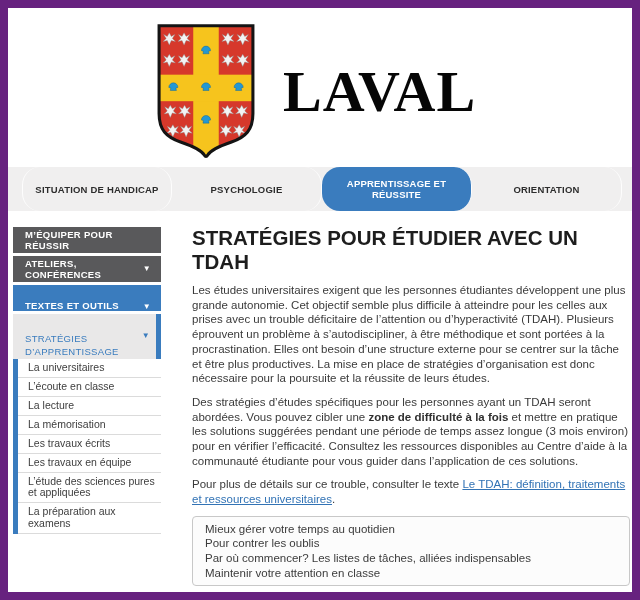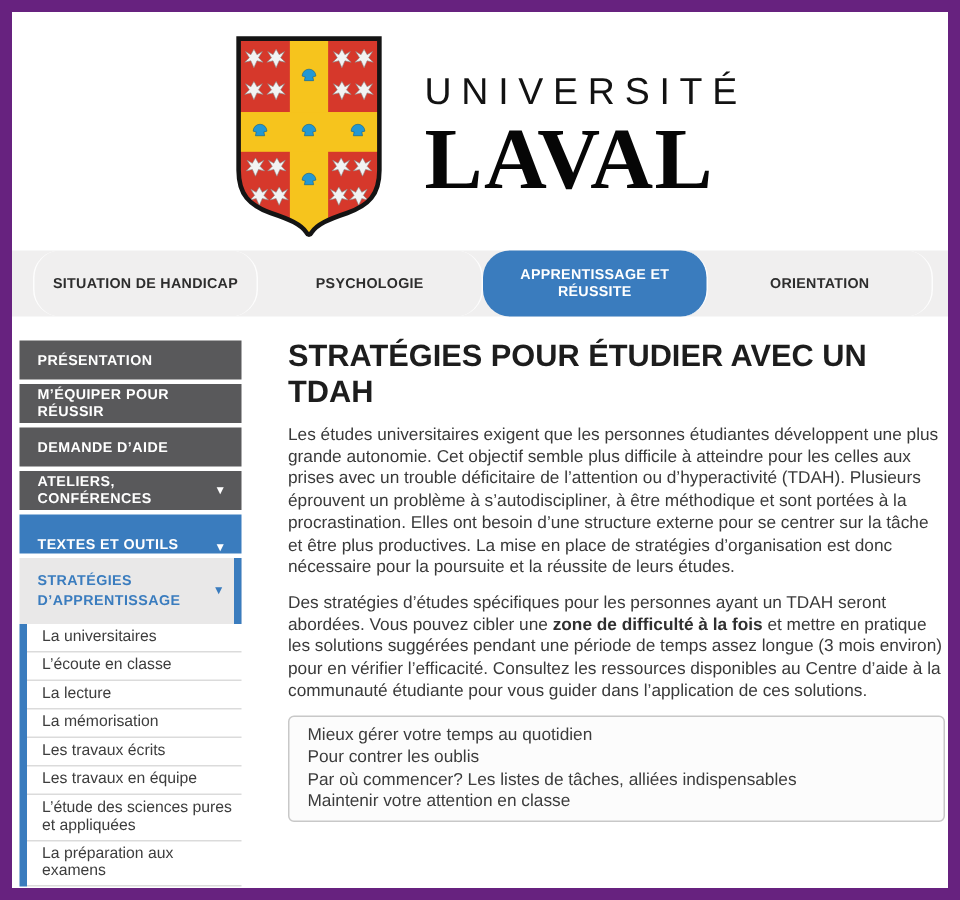--- a/index.html
+++ b/index.html
@@ -26,23 +26,23 @@
   
   .sidebar{position:absolute;left:5px;top:219px;width:148px;}
   .side-item{
     height:26px;margin-bottom:3px;background:#59595b;color:#ffffff;
     font-size:9.5px;font-weight:bold;letter-spacing:0.3px;
     display:flex;align-items:center;box-sizing:border-box;padding:0 10px 0 12px;cursor:pointer;
   }
   .side-item.active-blue{background:#3a7cbe;align-items:flex-end;}
   .chev{margin-left:auto;font-size:8px;line-height:1;}
   .submenu-head{
-    min-height:44px;background:#e9e8e8;color:#3a7cbe;font-size:9.5px;font-weight:bold;
-    letter-spacing:0.3px;line-height:1.4;display:flex;align-items:center;
-    box-sizing:border-box;padding:0 6px 0 12px;border-right:5px solid #3a7cbe;cursor:pointer;
+    min-height:44px;background:#e9e8e8;color:#3a7cbe;font-size:9.5px;font-weight:normal;
+    letter-spacing:0.3px;line-height:1.4;display:flex;align-items:flex-start;
+    box-sizing:border-box;padding:18px 6px 0 12px;border-right:5px solid #3a7cbe;cursor:pointer;
   }
   .submenu-head .chev{color:#3a7cbe;}
   .submenu-list{border-left:5px solid #3a7cbe;background:#ffffff;}
   .sub-item{
     font-size:10.5px;color:#3d3d3d;line-height:11.5px;
     padding:3px 4px 3.5px 10px;border-bottom:1px solid #dbdbdb;cursor:pointer;
   }
   
   .main{position:absolute;left:184px;top:218px;width:438px;}
   .page-title{font-size:20.5px;font-weight:bold;color:#1d1d1d;margin:0 0 9px 0;}
@@ -97,41 +97,34 @@
           <use href="#shell" x="50" y="28"></use>
           <use href="#shell" x="18" y="64"></use>
             <use href="#shell" x="50" y="64"></use>
             <use href="#shell" x="82" y="64"></use>
           <use href="#shell" x="50" y="96"></use>
         </g>
       </g>
       <use href="#shieldPath" fill="none" stroke="#141414" stroke-width="3"></use>
     </svg>
     <div class="wordmark">
-      <span class="wm-line1">UNIVERSITÉ</span>
       <span class="wm-line2">LAVAL</span>
     </div>
   </div>
 
   <div class="nav">
     <div class="tab">SITUATION DE HANDICAP</div>
     <div class="tab">PSYCHOLOGIE</div>
     <div class="tab active">APPRENTISSAGE ET RÉUSSITE</div>
     <div class="tab">ORIENTATION</div>
   </div>
 
   <div class="sidebar">
     <div class="side-item">
-      <span>PRÉSENTATION</span>
-    </div>
-    <div class="side-item">
       <span>M’ÉQUIPER POUR RÉUSSIR</span>
-    </div>
-    <div class="side-item">
-      <span>DEMANDE D’AIDE</span>
     </div>
     <div class="side-item">
       <span>ATELIERS, CONFÉRENCES</span>
       <span class="chev">▼</span>
     </div>
     <div class="side-item active-blue">
       <span>TEXTES ET OUTILS</span>
       <span class="chev">▼</span>
     </div>
     <div class="submenu-head">
@@ -147,20 +140,21 @@
       <div class="sub-item">Les travaux en équipe</div>
       <div class="sub-item">L’étude des sciences pures et appliquées</div>
       <div class="sub-item">La préparation aux examens</div>
     </div>
   </div>
 
   <div class="main">
     <h1 class="page-title">STRATÉGIES POUR ÉTUDIER AVEC UN TDAH</h1>
     <p class="para">Les études universitaires exigent que les personnes étudiantes développent une plus grande autonomie. Cet objectif semble plus difficile à atteindre pour les celles aux prises avec un trouble déficitaire de l’attention ou d’hyperactivité (TDAH). Plusieurs éprouvent un problème à s’autodiscipliner, à être méthodique et sont portées à la procrastination. Elles ont besoin d’une structure externe pour se centrer sur la tâche et être plus productives. La mise en place de stratégies d’organisation est donc nécessaire pour la poursuite et la réussite de leurs études.</p>
     <p class="para"><span>Des stratégies d’études spécifiques pour les personnes ayant un TDAH seront abordées. Vous pouvez cibler une </span><b>zone de difficulté à la fois</b><span> et mettre en pratique les solutions suggérées pendant une période de temps assez longue (3 mois environ) pour en vérifier l’efficacité. Consultez les ressources disponibles au Centre d’aide à la communauté étudiante pour vous guider dans l’application de ces solutions.</span></p>
+    <p class="para"><span>Pour plus de détails sur ce trouble, consulter le texte </span><a class="text-link">Le TDAH: définition, traitements et ressources universitaires</a><span>.</span></p>
 
     <div class="summary-box">
       <div class="summary-item">Mieux gérer votre temps au quotidien</div>
       <div class="summary-item">Pour contrer les oublis</div>
       <div class="summary-item">Par où commencer? Les listes de tâches, alliées indispensables</div>
       <div class="summary-item">Maintenir votre attention en classe</div>
 
     </div>
   </div>
 

